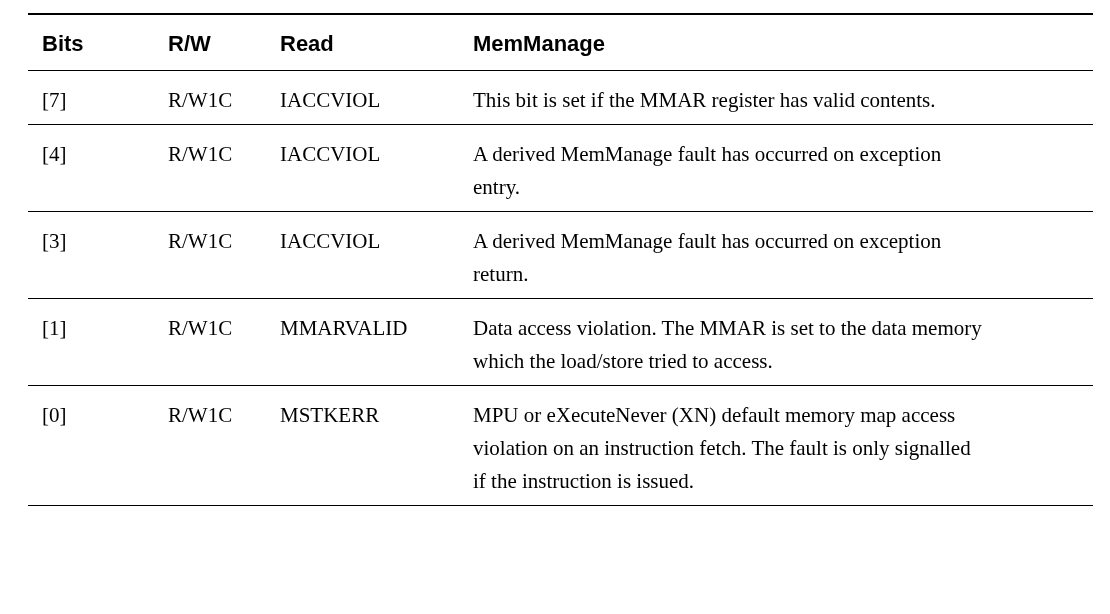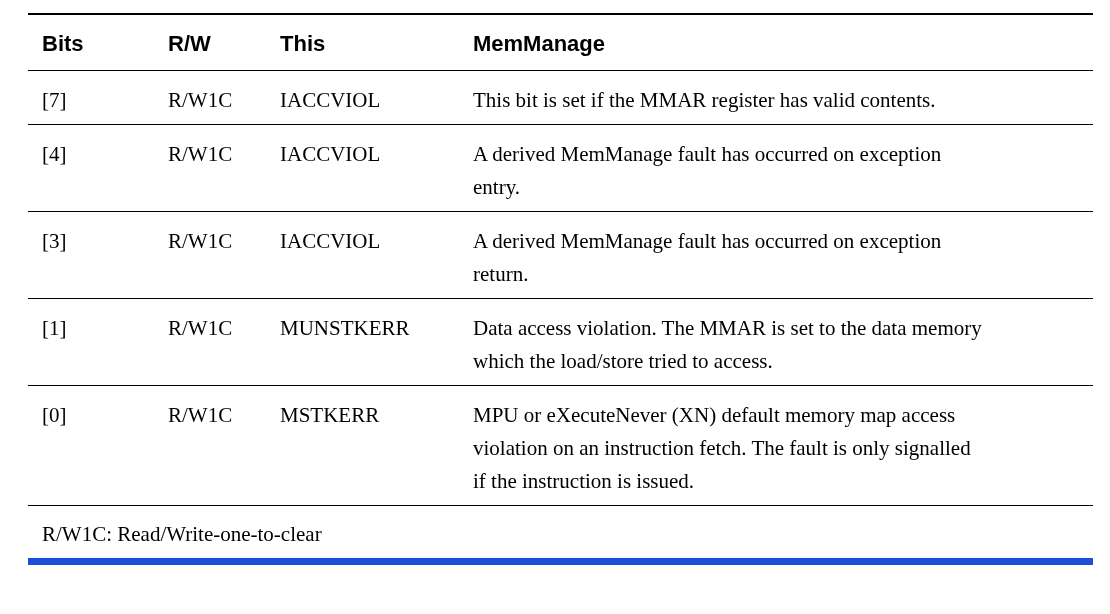--- a/index.html
+++ b/index.html
@@ -20,21 +20,21 @@
     background: #ffffff;
   }
   table.reg-table {
     position: absolute;
     left: 28px;
     top: 13px;
     width: 1065px;
     border-collapse: collapse;
     table-layout: fixed;
     border-top: 2px solid #000000;
-    border-bottom: 7px solid #1d4ed8;
+    border-bottom: 1px solid #1d4ed8;
   }
   table.reg-table tr {
     border-bottom: 1px solid #000000;
   }
   table.reg-table tr.footnote-row {
     border-bottom: none;
   }
   th, td {
     text-align: left;
     vertical-align: top;
@@ -88,21 +88,21 @@
     <colgroup>
       <col class="c-bits">
       <col class="c-rw">
       <col class="c-name">
       <col class="c-func">
     </colgroup>
     <thead>
       <tr>
         <th class="col-bits">Bits</th>
         <th class="col-rw">R/W</th>
-        <th class="col-name">This</th>
+        <th class="col-name">Read</th>
         <th class="col-func">MemManage</th>
       </tr>
     </thead>
     <tbody>
       <tr>
         <td class="cell-bits">[7]</td>
         <td class="cell-rw">R/W1C</td>
         <td class="cell-name">IACCVIOL</td>
         <td class="cell-function">This bit is set if the MMAR register has valid contents.</td>
       </tr>
@@ -116,30 +116,27 @@
       <tr>
         <td class="cell-bits">[3]</td>
         <td class="cell-rw">R/W1C</td>
         <td class="cell-name">IACCVIOL</td>
         <td class="cell-function">A derived MemManage fault has occurred on exception
 return.</td>
       </tr>
       <tr>
         <td class="cell-bits">[1]</td>
         <td class="cell-rw">R/W1C</td>
-        <td class="cell-name">MUNSTKERR</td>
+        <td class="cell-name">MMARVALID</td>
         <td class="cell-function">Data access violation. The MMAR is set to the data memory
 which the load/store tried to access.</td>
       </tr>
       <tr>
         <td class="cell-bits">[0]</td>
         <td class="cell-rw">R/W1C</td>
         <td class="cell-name">MSTKERR</td>
         <td class="cell-function">MPU or eXecuteNever (XN) default memory map access
 violation on an instruction fetch. The fault is only signalled
 if the instruction is issued.</td>
       </tr>
-      <tr class="footnote-row">
-        <td colspan="4">R/W1C: Read/Write-one-to-clear</td>
-      </tr>
     </tbody>
   </table>
 </div>
 
 </body></html>

